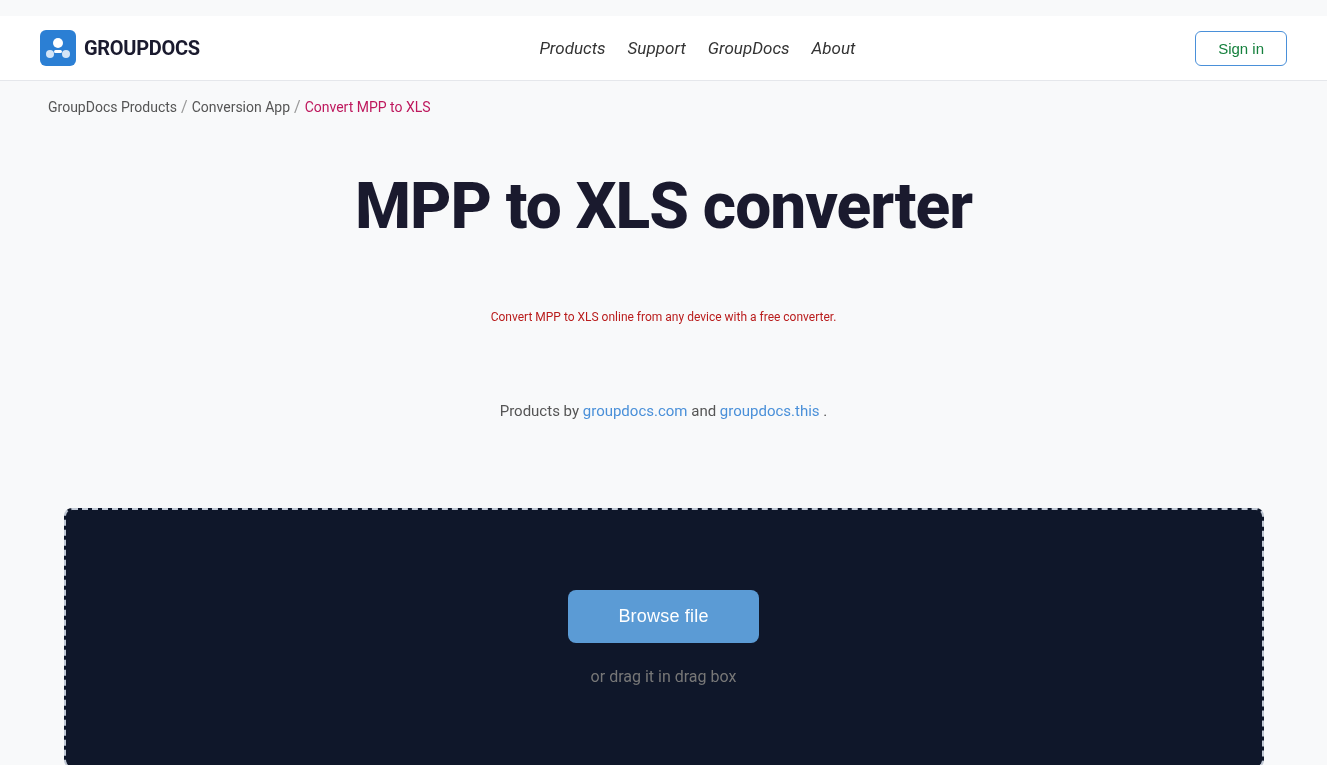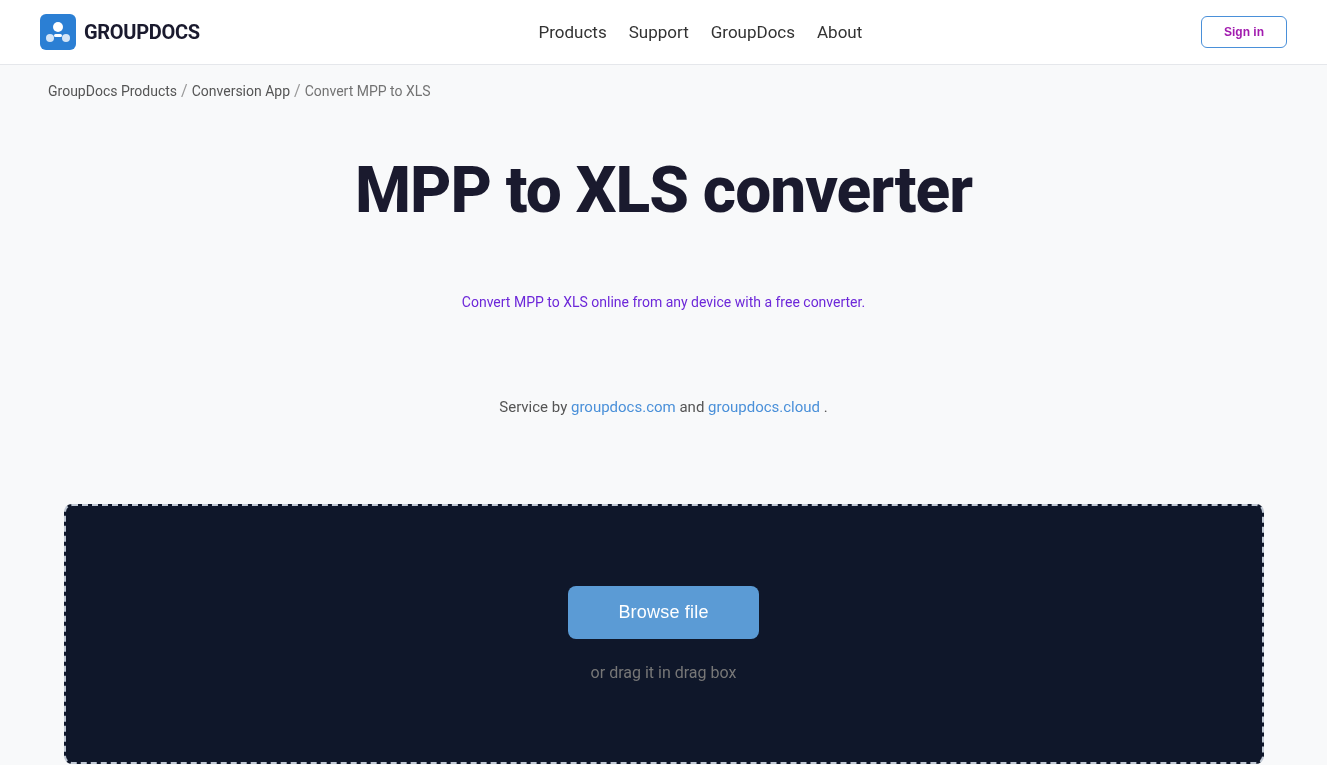--- a/index.html
+++ b/index.html
@@ -17,20 +17,21 @@
 
     
     .navbar {
       background-color: #ffffff;
       border-bottom: 1px solid #e5e7eb;
       display: flex;
       align-items: center;
       justify-content: space-between;
       padding: 16px 40px;
       height: 65px;
+      margin-top: 16px;
     }
 
     .navbar-left {
       display: flex;
       align-items: center;
       gap: 8px;
     }
 
     .logo-icon {
       width: 36px;
@@ -41,44 +42,45 @@
       font-size: 20px;
       font-weight: 700;
       color: #1a1a2e;
       letter-spacing: -0.3px;
     }
 
     .navbar-center {
       display: flex;
       align-items: center;
       gap: 22px;
+      font-style: italic;
     }
 
     .nav-link {
       font-size: 17px;
       color: #333;
       text-decoration: none;
       font-weight: 400;
       cursor: pointer;
     }
 
     .navbar-right {
       display: flex;
       align-items: center;
     }
 
     .sign-in-btn {
       border: 1.5px solid #4a90d9;
-      color: #a21caf;
+      color: #15803d;
       background: transparent;
       padding: 8px 22px;
       border-radius: 6px;
-      font-size: 12px;
-      cursor: pointer;
-      font-weight: 700;
+      font-size: 15px;
+      cursor: pointer;
+      font-weight: 400;
     }
 
     
     .breadcrumb {
       padding: 16px 48px;
       display: flex;
       align-items: center;
       gap: 4px;
       font-size: 14px;
       color: #555;
@@ -89,21 +91,21 @@
       text-decoration: none;
       cursor: pointer;
     }
 
     .breadcrumb-separator {
       color: #999;
       font-size: 16px;
     }
 
     .breadcrumb-current {
-      color: #737373;
+      color: #be185d;
       font-weight: 400;
     }
 
     
     .main-content {
       display: flex;
       flex-direction: column;
       align-items: center;
       padding: 40px 20px 60px;
       gap: 48px;
@@ -113,24 +115,24 @@
       font-size: 64px;
       font-weight: 800;
       color: #1a1a2e;
       text-align: center;
       margin-bottom: 20px;
       letter-spacing: -1px;
       line-height: 1.1;
     }
 
     .page-subtitle {
-      font-size: 14px;
-      color: #6d28d9;
-      text-align: center;
-      margin-bottom: 40px;
+      font-size: 12px;
+      color: #b91c1c;
+      text-align: center;
+      margin-bottom: 30px;
     }
 
     .powered-by {
       font-size: 15px;
       color: #555;
       text-align: center;
       margin-bottom: 40px;
     }
 
     .powered-by a {
@@ -218,24 +220,24 @@
   <a class="breadcrumb-item">Conversion App</a>
   <span class="breadcrumb-separator">/</span>
   <span class="breadcrumb-current">Convert MPP to XLS</span>
 </div>
 
 <main class="main-content">
   <h1 class="page-title">MPP to XLS converter</h1>
   <p class="page-subtitle">Convert MPP to XLS online from any device with a free converter.</p>
 
   <p class="powered-by">
-    <span>Service by </span>
+    <span>Products by </span>
     <a href="#">groupdocs.com</a>
     <span> and </span>
-    <a href="#">groupdocs.cloud</a>
+    <a href="#">groupdocs.this</a>
     <span>.</span>
   </p>
 
   <div class="upload-area">
     <button class="browse-btn">Browse file</button>
     <span class="drag-text">or drag it in drag box</span>
   </div>
 
 </main>
 

